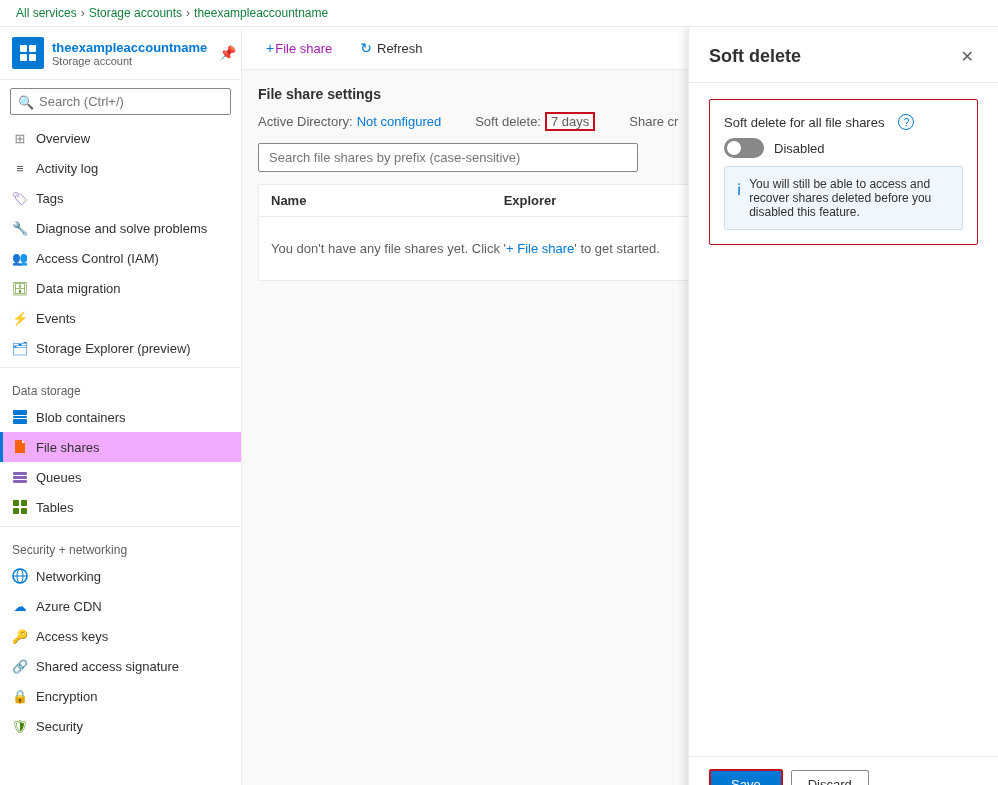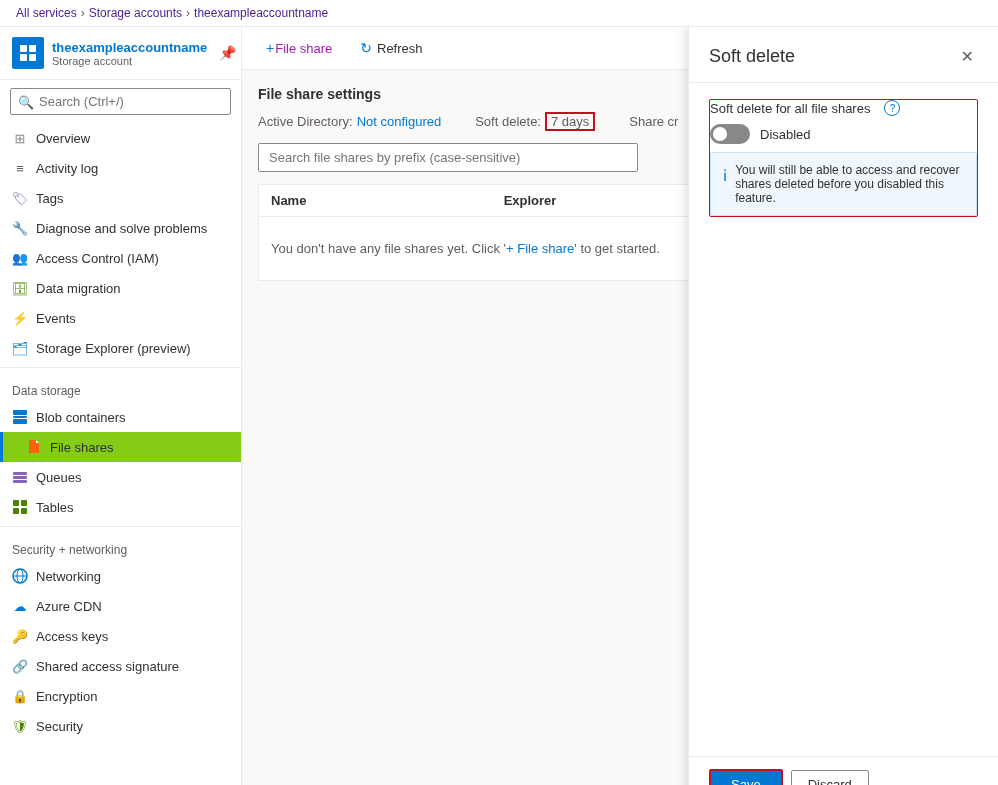--- a/index.html
+++ b/index.html
@@ -1,39 +1,39 @@
 <!DOCTYPE html>
 <html><head>
   <meta charset="utf-8">
   <style>
     * { box-sizing: border-box; margin: 0; padding: 0; }
     body { font-family: 'Segoe UI', Arial, sans-serif; font-size: 13px; background: #f3f2f1; color: #323130; display: flex; flex-direction: column; height: 785px; width: 998px; overflow: hidden; }
 
     
     .breadcrumb { background: #fff; padding: 6px 16px; font-size: 12px; color: #0078d4; border-bottom: 1px solid #edebe9; display: flex; align-items: center; gap: 4px; }
     .breadcrumb span { color: #605e5c; }
-    .breadcrumb a { color: #4c1d95; text-decoration: none; cursor: pointer; }
+    .breadcrumb a { color: #15803d; text-decoration: none; cursor: pointer; }
 
     
     .main-layout { display: flex; flex: 1; overflow: hidden; }
 
     
     .sidebar { width: 242px; background: #fff; border-right: 1px solid #edebe9; display: flex; flex-direction: column; overflow: hidden; flex-shrink: 0; }
     .sidebar-account { display: flex; align-items: center; gap: 8px; padding: 10px 12px; border-bottom: 1px solid #edebe9; }
     .sidebar-account-icon { width: 32px; height: 32px; background: #0078d4; border-radius: 2px; display: flex; align-items: center; justify-content: center; color: white; font-size: 18px; flex-shrink: 0; }
     .sidebar-account-text h3 { font-size: 13px; font-weight: 600; color: #0078d4; }
     .sidebar-account-text p { font-size: 11px; color: #605e5c; }
 
     .search-box { margin: 8px 10px; position: relative; }
     .search-box input { width: 100%; padding: 5px 8px 5px 28px; border: 1px solid #8a8886; border-radius: 2px; font-size: 13px; color: #605e5c; }
     .search-box .search-icon-wrap { position: absolute; left: 8px; top: 50%; transform: translateY(-50%); color: #605e5c; font-size: 13px; }
 
     .sidebar-scroll { overflow-y: auto; flex: 1; }
     .sidebar-item { display: flex; align-items: center; gap: 8px; padding: 7px 12px; cursor: pointer; color: #323130; font-size: 13px; }
-    .sidebar-item.active { background: #84cc16; border-left: 3px solid #0078d4; padding-left: 23px; }
+    .sidebar-item.active { background: #f0abfc; border-left: 3px solid #0078d4; padding-left: 9px; }
     .sidebar-item .item-icon { width: 16px; height: 16px; flex-shrink: 0; display: flex; align-items: center; justify-content: center; }
 
     .sidebar-section-label { padding: 12px 12px 4px; font-size: 12px; font-weight: 400; color: #605e5c; text-transform: none; letter-spacing: 0; }
     .sidebar-divider { height: 1px; background: #edebe9; margin: 4px 0; }
 
     
     .content-area { flex: 1; display: flex; flex-direction: column; overflow: hidden; background: #faf9f8; }
     .content-toolbar { background: #fff; padding: 8px 16px; border-bottom: 1px solid #edebe9; display: flex; align-items: center; gap: 12px; }
     .toolbar-btn { display: flex; align-items: center; gap: 5px; padding: 5px 8px; border: none; background: transparent; cursor: pointer; color: #323130; font-size: 13px; border-radius: 2px; }
     .toolbar-btn .btn-icon { color: #0078d4; font-size: 14px; }
@@ -51,25 +51,25 @@
     .search-prefix input { padding: 6px 10px; border: 1px solid #8a8886; width: 380px; font-size: 13px; color: #a19f9d; border-radius: 2px; }
 
     .table-container { background: #fff; border: 1px solid #edebe9; }
     .table-header { display: grid; grid-template-columns: 1fr 1fr 1fr; padding: 8px 12px; border-bottom: 1px solid #edebe9; font-weight: 600; font-size: 13px; color: #323130; }
     .table-empty { padding: 24px 12px; color: #605e5c; font-size: 13px; }
     .table-empty a { color: #0078d4; text-decoration: none; cursor: pointer; }
 
     
     .panel-overlay { position: absolute; top: 0; right: 0; width: 310px; height: 785px; background: #fff; border-left: 1px solid #edebe9; box-shadow: -4px 0 8px rgba(0,0,0,0.1); display: flex; flex-direction: column; z-index: 100; }
     .panel-header { display: flex; align-items: center; justify-content: space-between; padding: 16px 20px 12px; border-bottom: 1px solid #edebe9; }
-    .panel-header h2 { font-size: 18px; font-weight: 400; }
+    .panel-header h2 { font-size: 18px; font-weight: 700; }
     .panel-close { background: none; border: none; cursor: pointer; font-size: 16px; color: #605e5c; padding: 4px; }
     .panel-content { flex: 1; padding: 16px 20px; overflow-y: auto; }
 
-    .soft-delete-box { border: 1px solid #c50f1f; border-radius: 2px; margin-bottom: 16px; }
+    .soft-delete-box { border: 1px solid #c50f1f; border-radius: 2px; padding: 14px; margin-bottom: 16px; }
     .soft-delete-row { display: flex; align-items: center; gap: 10px; margin-bottom: 8px; }
 
     
     .toggle { position: relative; display: inline-block; width: 40px; height: 20px; }
     .toggle input { opacity: 0; width: 0; height: 0; }
     .toggle-slider { position: absolute; cursor: pointer; top: 0; left: 0; right: 0; bottom: 0; background: #8a8886; border-radius: 10px; transition: 0.2s; }
     .toggle-slider:before { position: absolute; content: ''; height: 14px; width: 14px; left: 3px; bottom: 3px; background: white; border-radius: 50%; transition: 0.2s; }
     .toggle input:checked + .toggle-slider { background: #0078d4; }
     .toggle input:checked + .toggle-slider:before { transform: translateX(20px); }
 

